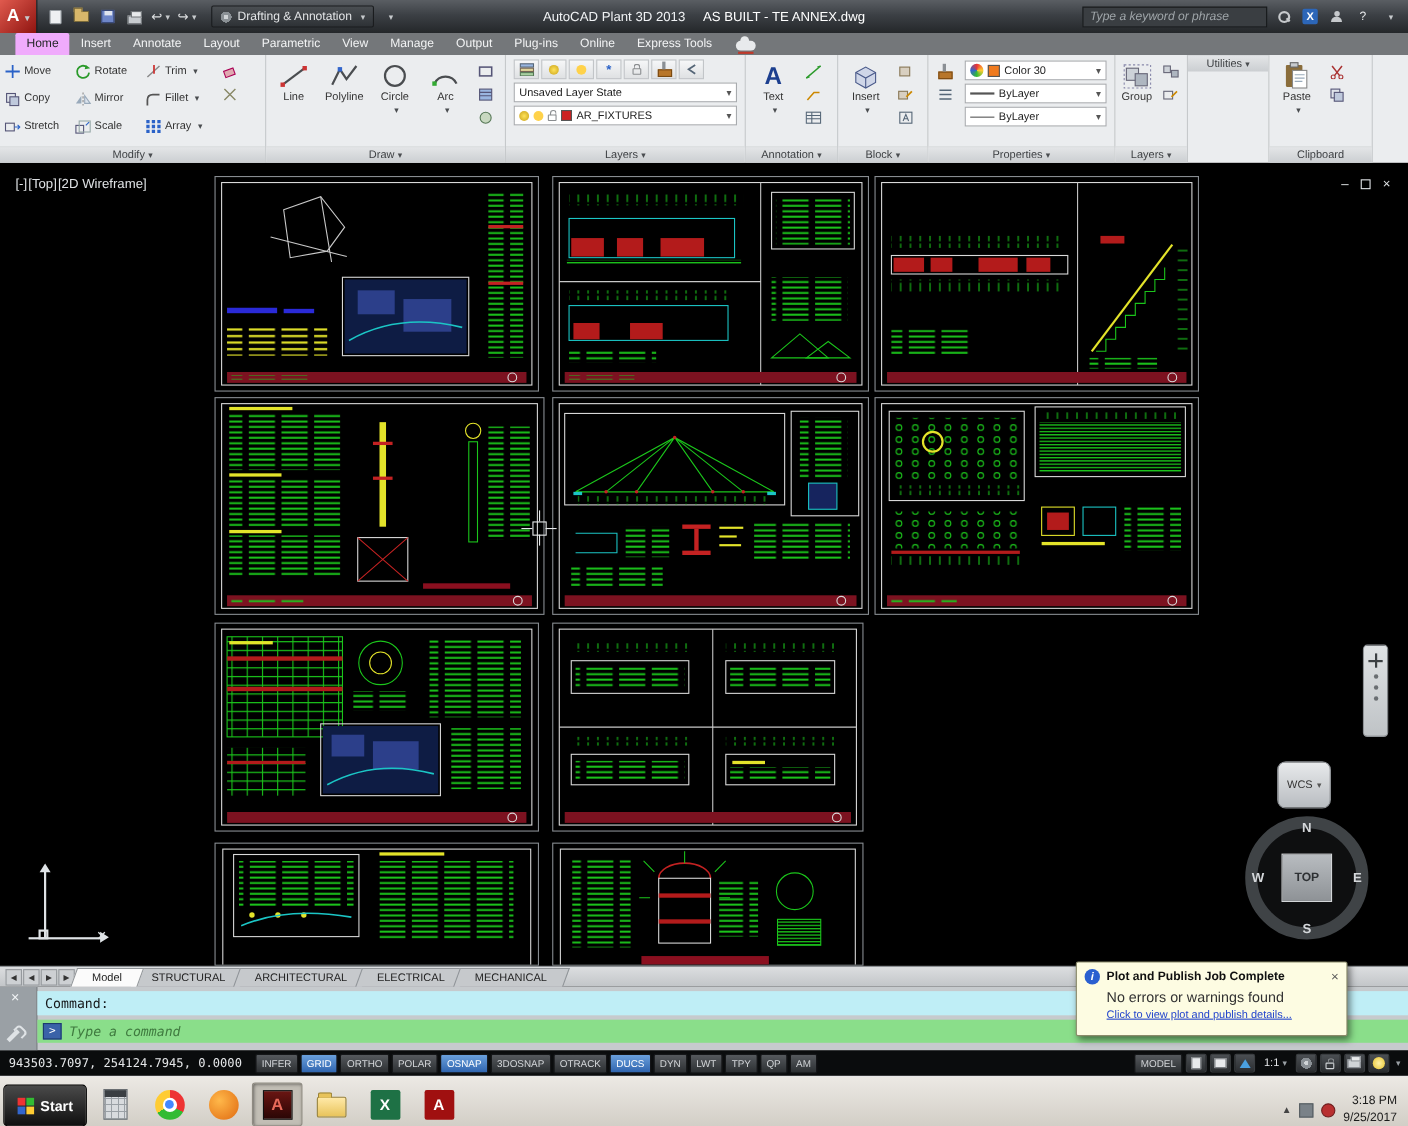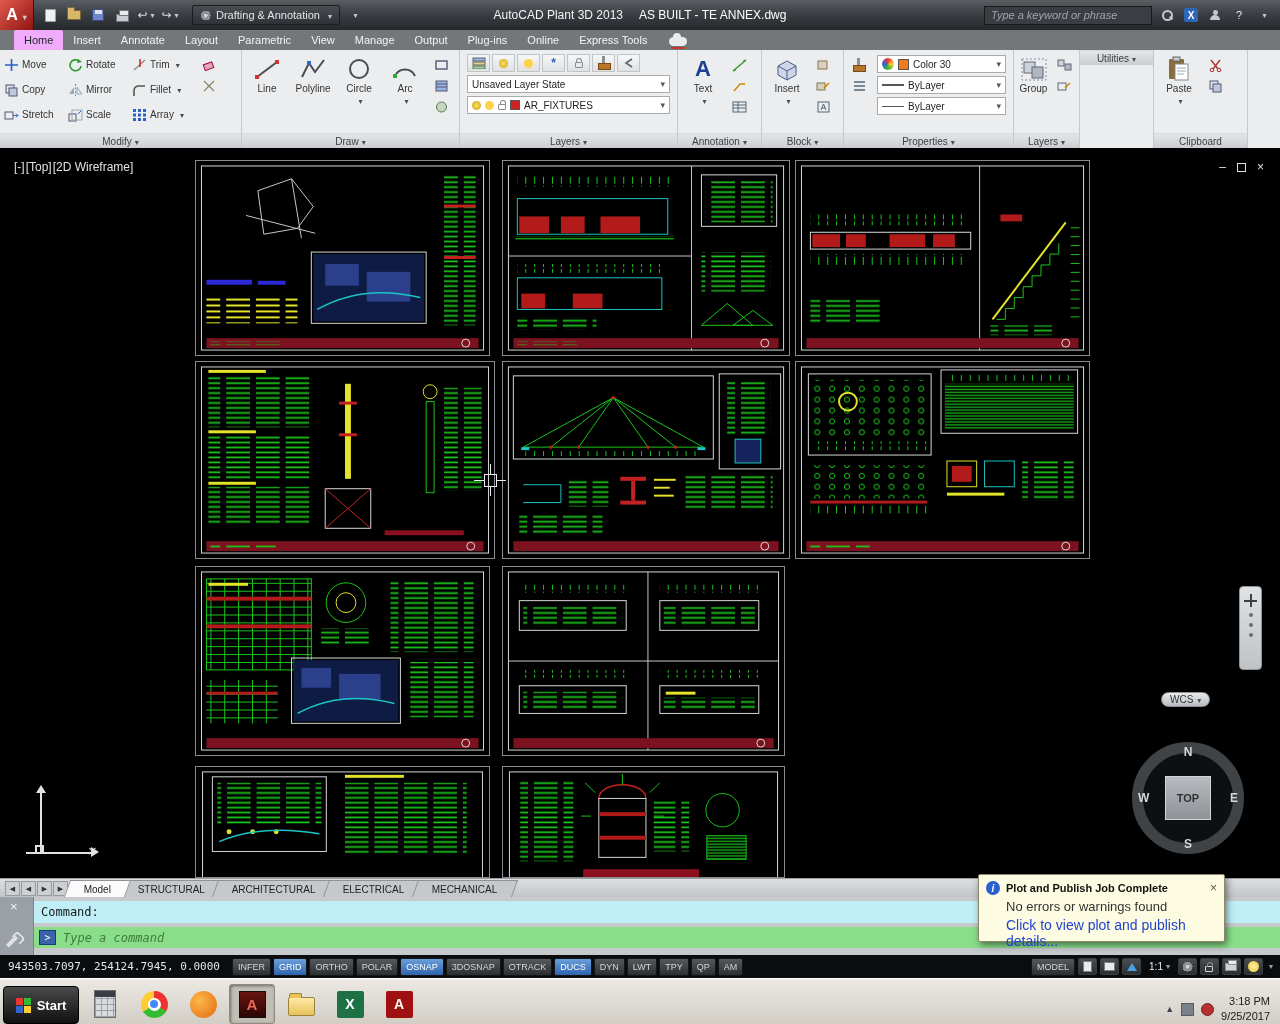--- a/index.html
+++ b/index.html
@@ -106,21 +106,21 @@
 .ubox{position:absolute;left:9px;top:55px;width:9px;height:9px;border:2px solid #dfe3e6}
 .uX{position:absolute;left:88px;top:694px;color:#dfe3e6;font-size:15px;z-index:4}
 .vcube{position:absolute;left:1128px;top:590px;width:120px;height:120px;z-index:4}
 .vring{position:absolute;inset:4px;border-radius:50%;border:11px solid #3f4346;background:rgba(28,30,32,.5)}
 .vl{position:absolute;color:#d4d7da;font-size:12px;font-weight:bold}
 .vl.n{top:7px;left:0;width:100%;text-align:center}
 .vl.s{bottom:7px;left:0;width:100%;text-align:center}
 .vl.w{left:10px;top:50%;transform:translateY(-50%)}
 .vl.e{right:10px;top:50%;transform:translateY(-50%)}
 .vtop{position:absolute;left:50%;top:50%;transform:translate(-50%,-50%);width:46px;height:44px;background:linear-gradient(#b8bcc0,#8e9296);border:1px solid #d2d5d8;color:#2e3134;font-size:11px;font-weight:bold;display:flex;align-items:center;justify-content:center}
-.wcs{position:absolute;left:1161px;top:544px;padding:1px 8px;background:linear-gradient(#e8eaec,#b8bcc0);border:1px solid #8f9397;border-radius:8px;font-size:10px;color:#333;z-index:4}
+.wcs{position:absolute;left:1161px;top:544px;padding:15px 8px;background:linear-gradient(#e8eaec,#b8bcc0);border:1px solid #8f9397;border-radius:8px;font-size:10px;color:#333;z-index:4}
 .wcs::after{content:"▾";font-size:8px;color:#555;margin-left:4px}
 .navbar{position:absolute;left:1239px;top:438px;width:23px;height:84px;background:linear-gradient(#dfe2e4,#bfc3c6);border:1px solid #8f9397;border-radius:4px;display:flex;flex-direction:column;align-items:center;padding-top:7px;gap:6px;z-index:4}
 .pan{width:13px;height:13px;position:relative}
 .pan::before{content:"";position:absolute;left:5.5px;top:0;width:2px;height:13px;background:#3c4043}
 .pan::after{content:"";position:absolute;left:0;top:5.5px;width:13px;height:2px;background:#3c4043}
 .ndot{width:4px;height:4px;border-radius:50%;background:#6a6e72}
 
 
 .ltbar{position:absolute;left:0;top:878px;width:100%;height:19px;background:linear-gradient(#dcdee0,#c2c5c8);border-top:1px solid #9a9ea2;display:flex;align-items:flex-end;padding-left:5px;z-index:6}
 .lnav{display:flex;gap:1px;margin:0 6px 1px 0}
@@ -181,21 +181,21 @@
 .traysq{width:13px;height:13px;background:#7a8288;border:1px solid #555c61}
 .clock{text-align:right;font-size:11px;color:#1a1a1a;line-height:1.35}
 
 
 .notif{position:absolute;left:978px;top:874px;width:247px;height:68px;background:#fdfce2;border:1px solid #8a8a6a;border-radius:2px;box-shadow:2px 3px 7px rgba(0,0,0,.5);padding:6px 7px;z-index:40}
 .nhead{display:flex;align-items:center;gap:6px}
 .ninfo{width:14px;height:14px;border-radius:50%;background:#2a5fd0;color:#fff;font-size:10px;font-weight:bold;font-style:italic;display:flex;align-items:center;justify-content:center;flex:none}
 .ntitle{font-size:11px;font-weight:bold;color:#111;flex:1;white-space:nowrap}
 .nclose{color:#555;font-size:12px;line-height:1}
 .nbody{font-size:13px;color:#333;margin:4px 0 3px 20px}
-.nlink{font-size:14px;color:#2244cc;margin-left:20px;display:block}
+.nlink{font-size:10px;color:#2244cc;text-decoration:underline;margin-left:20px;display:block}
 </style>
 </head>
 <body>
 
 <div id="root">
 
   <div class="titlebar">
     <div class="applogo">
       <span>A</span>
         <span class="cdnw"></span>

